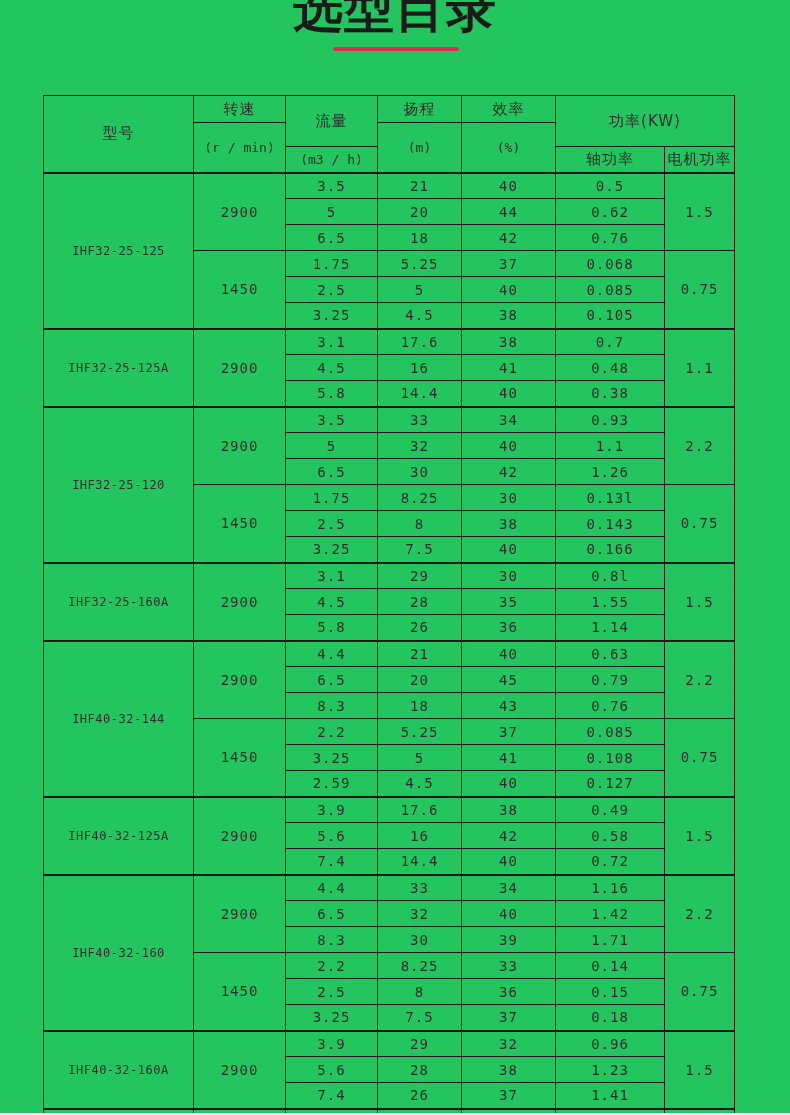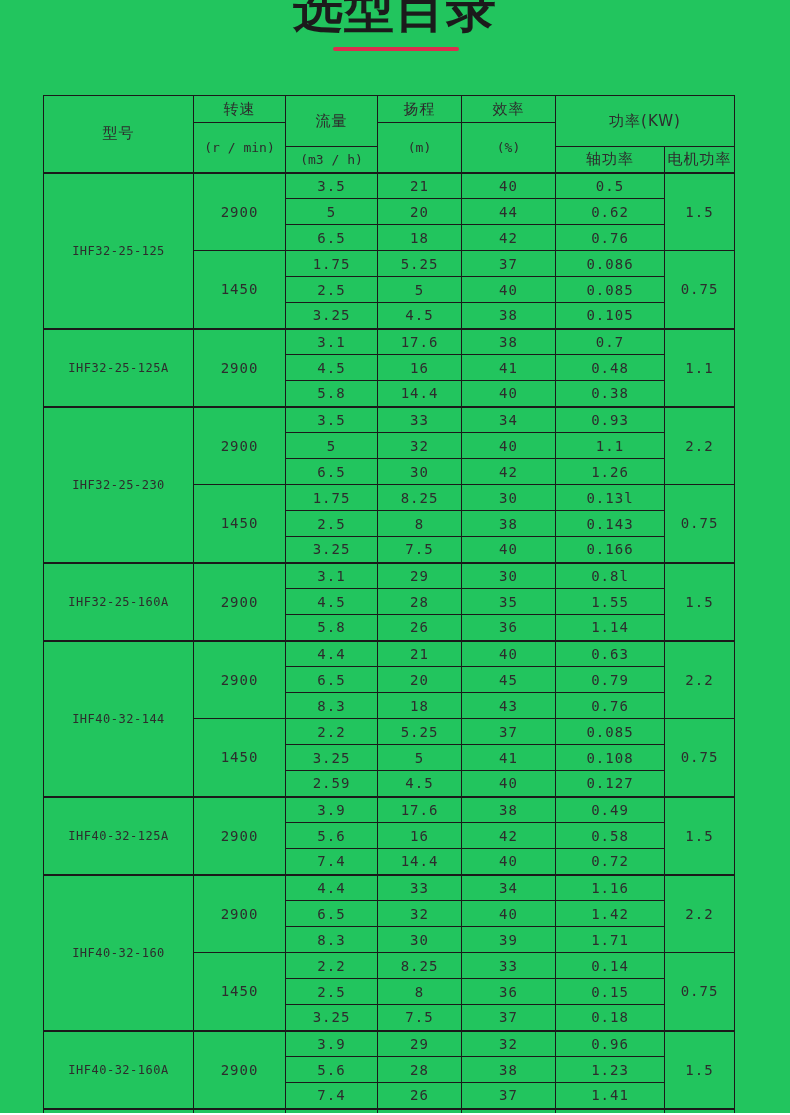--- a/index.html
+++ b/index.html
@@ -93,21 +93,21 @@
           <td class="num">6.5</td>
           <td class="num">18</td>
           <td class="num">42</td>
           <td class="num">0.76</td>
         </tr>
         <tr class="data-row">
           <td class="num" rowspan="3">1450</td>
           <td class="num">1.75</td>
           <td class="num">5.25</td>
           <td class="num">37</td>
-          <td class="num">0.086</td>
+          <td class="num">0.068</td>
           <td class="num" rowspan="3">0.75</td>
         </tr>
         <tr class="data-row">
           <td class="num">2.5</td>
           <td class="num">5</td>
           <td class="num">40</td>
           <td class="num">0.085</td>
         </tr>
         <tr class="data-row">
           <td class="num">3.25</td>
@@ -130,21 +130,21 @@
           <td class="num">41</td>
           <td class="num">0.48</td>
         </tr>
         <tr class="data-row">
           <td class="num">5.8</td>
           <td class="num">14.4</td>
           <td class="num">40</td>
           <td class="num">0.38</td>
         </tr>
         <tr class="data-row group-start">
-          <td class="model" rowspan="6">IHF32-25-230</td>
+          <td class="model" rowspan="6">IHF32-25-120</td>
           <td class="num" rowspan="3">2900</td>
           <td class="num">3.5</td>
           <td class="num">33</td>
           <td class="num">34</td>
           <td class="num">0.93</td>
           <td class="num" rowspan="3">2.2</td>
         </tr>
         <tr class="data-row">
           <td class="num">5</td>
           <td class="num">32</td>

